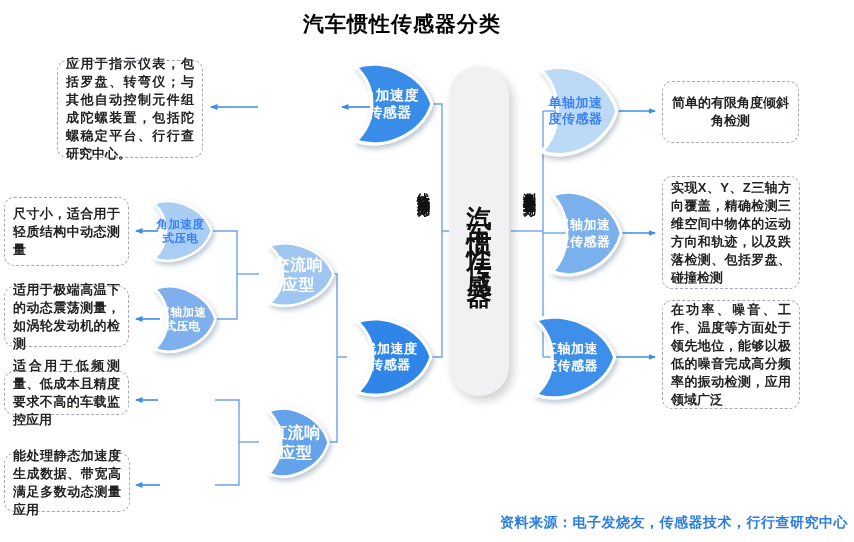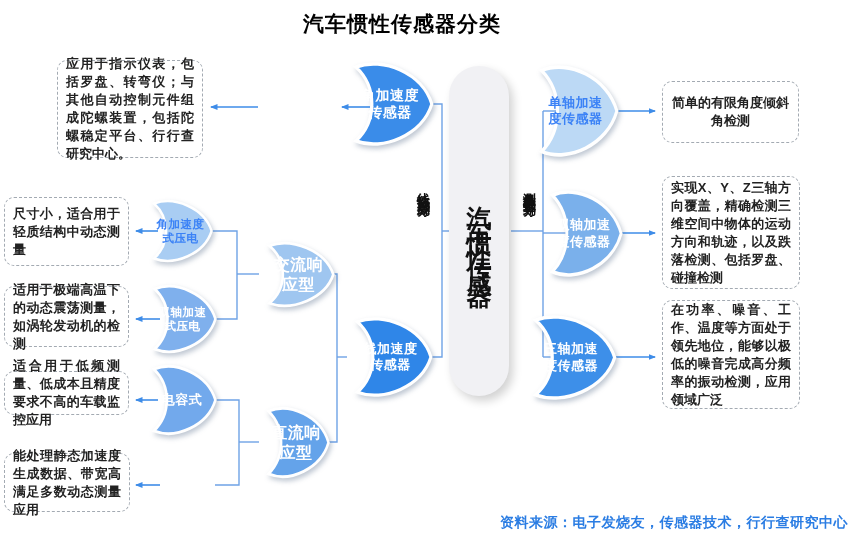--- a/index.html
+++ b/index.html
@@ -119,26 +119,20 @@
   </div>
 
   <div class="node fs115" style="left:142px;top:284px;width:76px;height:70px">
     <svg viewBox="0 0 120 100" preserveAspectRatio="none">
       <path d="M 20 7 C 54 -5 104 14 116 50 C 104 86 54 105 20 93 C 47 70 47 30 20 7 Z" stroke="#fff" stroke-width="4" fill="#7FB0ED"></path>
     </svg>
     <div class="node-label">双轴加速
 式压电</div>
   </div>
 
-  <div class="node fs13" style="left:141px;top:364px;width:77px;height:72px">
-    <svg viewBox="0 0 120 100" preserveAspectRatio="none">
-      <path d="M 20 7 C 54 -5 104 14 116 50 C 104 86 54 105 20 93 C 47 70 47 30 20 7 Z" stroke="#fff" stroke-width="4" fill="#72A9EC"></path>
-    </svg>
-    <div class="node-label">电容式</div>
-  </div>
 
 
   <div class="node fs125" style="left:256px;top:241px;width:80px;height:67px">
     <svg viewBox="0 0 120 100" preserveAspectRatio="none">
       <path d="M 20 7 C 54 -5 104 14 116 50 C 104 86 54 105 20 93 C 47 70 47 30 20 7 Z" stroke="#fff" stroke-width="4" fill="#9FC6F0"></path>
     </svg>
     <div class="node-label">交流响
 应型</div>
   </div>
 

